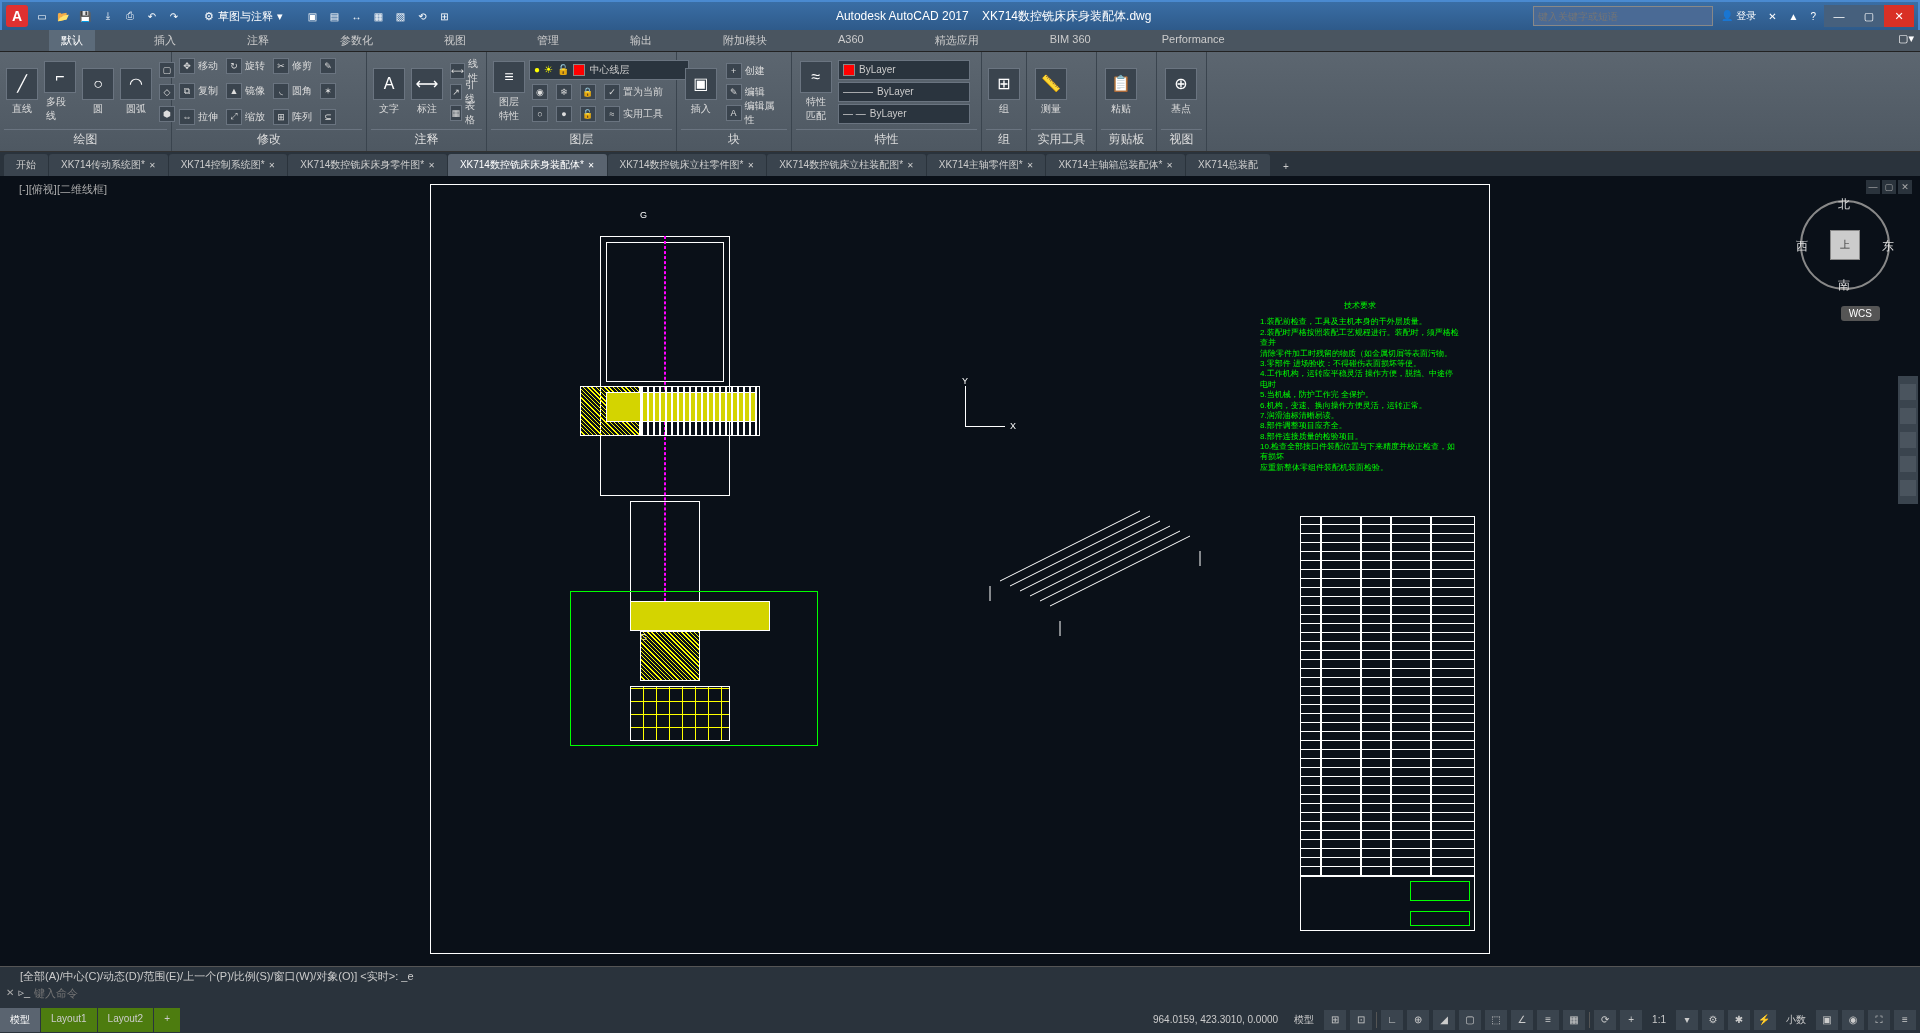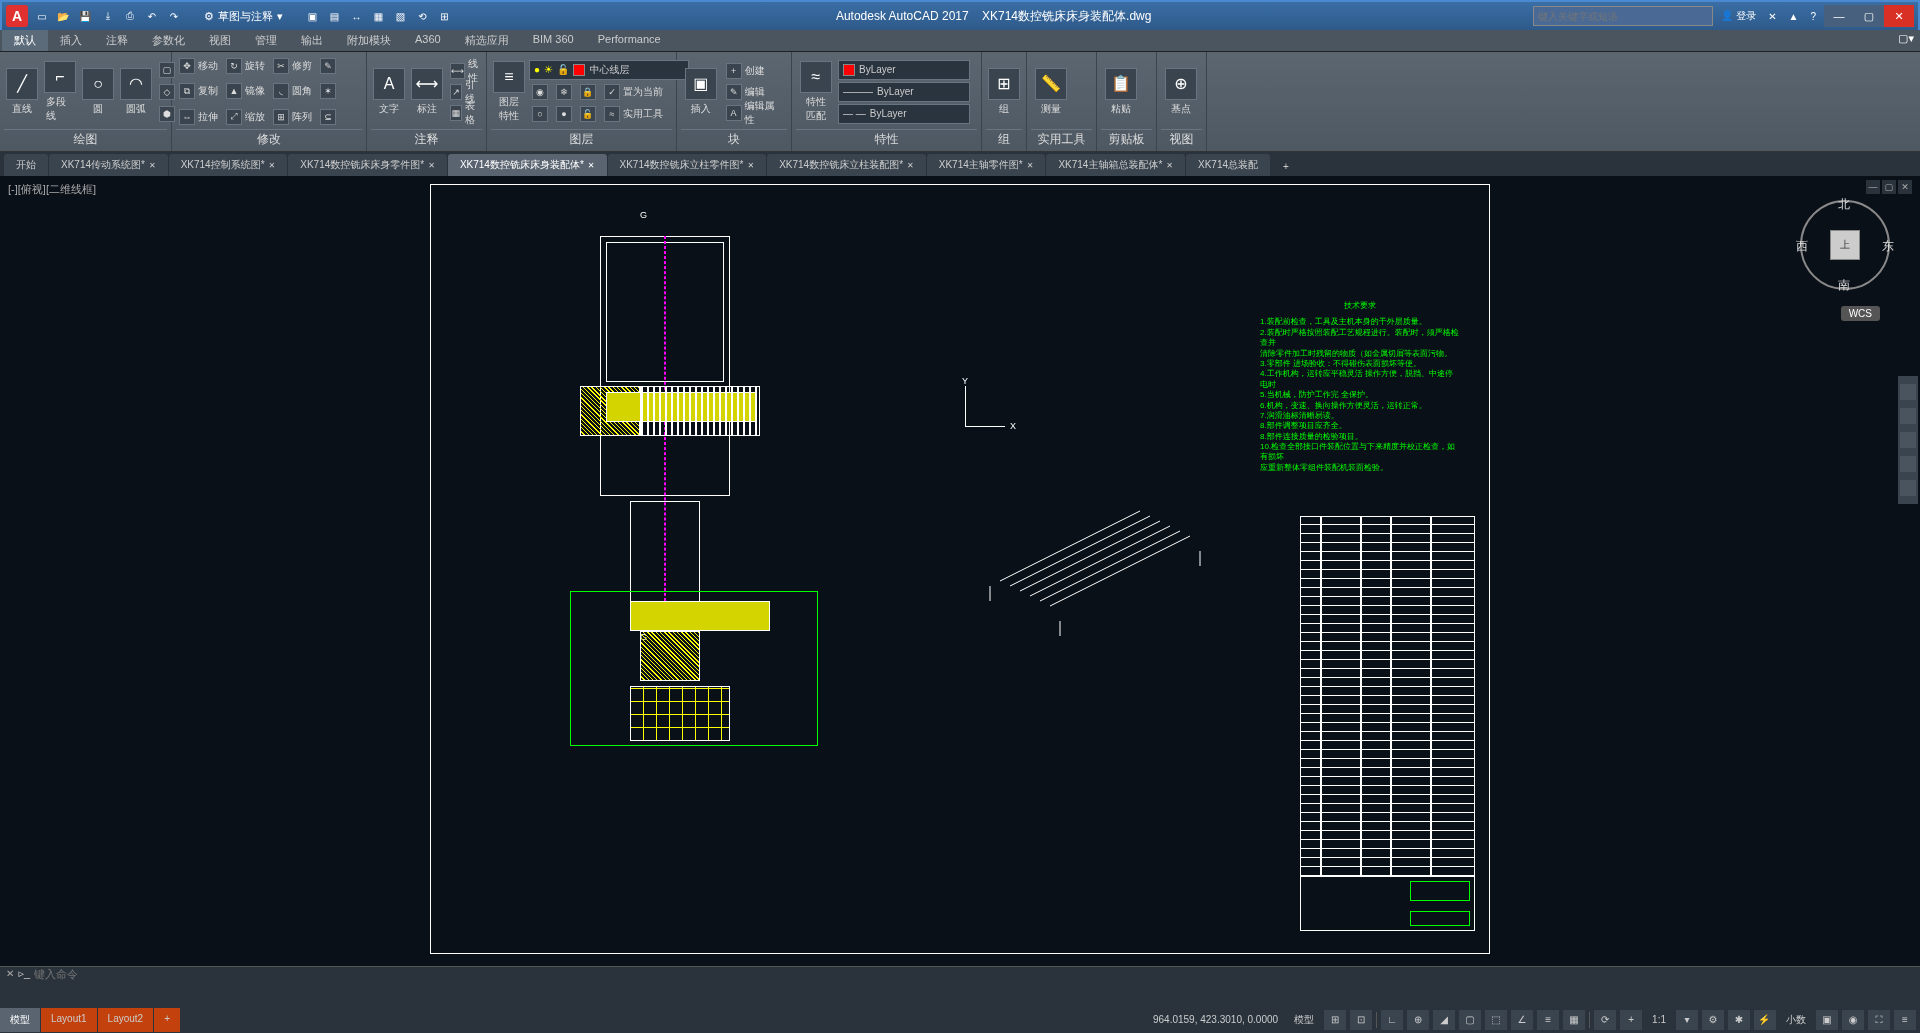--- a/index.html
+++ b/index.html
@@ -15,21 +15,21 @@
 .titlebar .search-box { width: 180px; height: 20px; background: #4a6a95; border: 1px solid #888; color: #aaa; padding: 0 4px; font-size: 10px; }
 .titlebar .user-area { display: flex; gap: 12px; margin: 0 8px; color: #fff; font-size: 10px; align-items: center; }
 .titlebar .win-controls { display: flex; }
 .titlebar .win-controls button { width: 30px; height: 22px; border: none; color: #fff; font-size: 11px; cursor: pointer; }
 .win-min { background: #46607d; }
 .win-max { background: #46607d; }
 .win-close { background: #d93025; }
 
 
 .ribbon-tabs { height: 22px; background: #4a5560; display: flex; padding-left: 2px; border-bottom: 1px solid #222; }
-.ribbon-tabs .rtab { padding: 3px 12px; color: #ccc; font-size: 11px; cursor: pointer; }
+.ribbon-tabs .rtab { padding: 3px 12px; color: #ccc; font-size: 11px; cursor: pointer; margin-left: 47px; }
 .ribbon-tabs .rtab.active { background: #5c6b7a; color: #fff; }
 .ribbon-tabs .help-icon { margin-left: auto; padding: 2px 6px; color: #fff; }
 
 
 .ribbon { height: 100px; background: linear-gradient(to bottom, #5c6670, #4e5862); display: flex; border-bottom: 1px solid #333; }
 .panel { border-right: 1px solid #3a444e; display: flex; flex-direction: column; padding: 2px 4px; }
 .panel .row { display: flex; gap: 2px; align-items: center; flex: 1; }
 .panel .label { text-align: center; font-size: 12px; color: #ddd; padding: 1px 0; border-top: 1px solid #6a7480; }
 .rbtn-large { display: flex; flex-direction: column; align-items: center; gap: 2px; padding: 4px; cursor: pointer; min-width: 36px; }
 .rbtn-large .ico { width: 32px; height: 32px; background: #3a444e; border: 1px solid #6a7480; display: flex; align-items: center; justify-content: center; color: #fff; font-size: 16px; }
@@ -41,21 +41,21 @@
 .color-swatch { width: 12px; height: 12px; border: 1px solid #888; }
 
 
 .file-tabs { height: 24px; background: #2a333c; display: flex; align-items: end; padding-left: 4px; gap: 1px; overflow: hidden; }
 .file-tab { padding: 4px 12px; background: #3a444e; color: #ccc; font-size: 10px; border-radius: 3px 3px 0 0; cursor: pointer; white-space: nowrap; display: flex; align-items: center; gap: 4px; }
 .file-tab.active { background: #5a6470; color: #fff; }
 .file-tab .x { font-size: 8px; }
 
 
 .drawing-area { position: relative; height: 790px; background: #0a1018; }
-.viewport-label { position: absolute; top: 6px; left: 8px; color: #aaa; font-size: 11px; }
+.viewport-label { position: absolute; top: 6px; left: 19px; color: #aaa; font-size: 11px; }
 .viewport-controls { position: absolute; top: 4px; right: 8px; display: flex; gap: 2px; }
 .viewport-controls button { width: 14px; height: 14px; background: #2a333c; border: none; color: #aaa; font-size: 9px; }
 .viewcube { position: absolute; top: 24px; right: 30px; width: 90px; height: 90px; }
 .viewcube .ring { position: absolute; inset: 0; border: 2px solid #888; border-radius: 50%; }
 .viewcube .cube { position: absolute; top: 30px; left: 30px; width: 30px; height: 30px; background: #ccc; border: 1px solid #888; display: flex; align-items: center; justify-content: center; font-size: 10px; color: #333; }
 .viewcube .dir { position: absolute; font-size: 12px; color: #ddd; }
 .wcs-badge { position: absolute; top: 130px; right: 40px; padding: 2px 8px; background: #555; color: #fff; font-size: 10px; border-radius: 3px; }
 .nav-sidebar { position: absolute; right: 2px; top: 200px; width: 20px; display: flex; flex-direction: column; gap: 8px; background: #3a444e; padding: 8px 2px; }
 .nav-sidebar button { width: 16px; height: 16px; background: #4a545e; border: none; }
 
@@ -76,21 +76,21 @@
 
 .cmdline-area { height: 40px; background: #2a333c; border-top: 1px solid #555; }
 .cmd-history { padding: 2px 20px; color: #ccc; font-size: 11px; }
 .cmd-input-row { display: flex; align-items: center; padding: 0 6px; gap: 4px; }
 .cmd-input-row .x-icon { color: #aaa; font-size: 10px; }
 .cmd-input-row input { flex: 1; background: transparent; border: none; color: #aaa; font-size: 11px; outline: none; }
 
 
 .statusbar { height: 27px; background: #2a333c; display: flex; align-items: center; font-size: 10px; color: #ccc; }
 .layout-tabs { display: flex; gap: 1px; }
-.layout-tab { padding: 5px 10px; background: #c2410c; cursor: pointer; }
+.layout-tab { padding: 5px 10px; background: #4d7c0f; cursor: pointer; }
 .layout-tab.active { background: #5a6470; color: #fff; }
 .status-right { margin-left: auto; display: flex; align-items: center; gap: 4px; padding-right: 4px; }
 .status-btn { width: 22px; height: 20px; background: #3a444e; border: none; color: #ccc; font-size: 10px; cursor: pointer; display: flex; align-items: center; justify-content: center; }
 .status-text { padding: 0 6px; }
 .status-sep { width: 1px; height: 16px; background: #555; }
 
 .iso-view line { stroke: #fff; stroke-width: 1; }
 </style>
 </head>
 <body>
@@ -550,20 +550,21 @@
     <div class="dwg-rect" style="top:0;left:60px;width:0;height:360px"></div>
     <div class="dwg-rect" style="top:0;left:90px;width:0;height:360px"></div>
     <div class="dwg-rect" style="top:0;left:130px;width:0;height:360px"></div>
     <div class="dwg-rect" style="top:360px;left:0;width:175px;height:55px"></div>
     <div class="dwg-rect dwg-green" style="top:365px;left:110px;width:60px;height:20px"></div>
     <div class="dwg-rect dwg-green" style="top:395px;left:110px;width:60px;height:15px"></div>
   </div>
 </div>
 
 <div class="cmdline-area">
+  <div class="cmd-history">[全部(A)/中心(C)/动态(D)/范围(E)/上一个(P)/比例(S)/窗口(W)/对象(O)] &lt;实时&gt;: _e</div>
   <div class="cmd-input-row">
     <span class="x-icon">✕</span>
     <span>▹_</span>
     <input placeholder="键入命令" style="">
   </div>
 </div>
 
 <div class="statusbar">
   <div class="layout-tabs">
     <div class="layout-tab active">模型</div>

